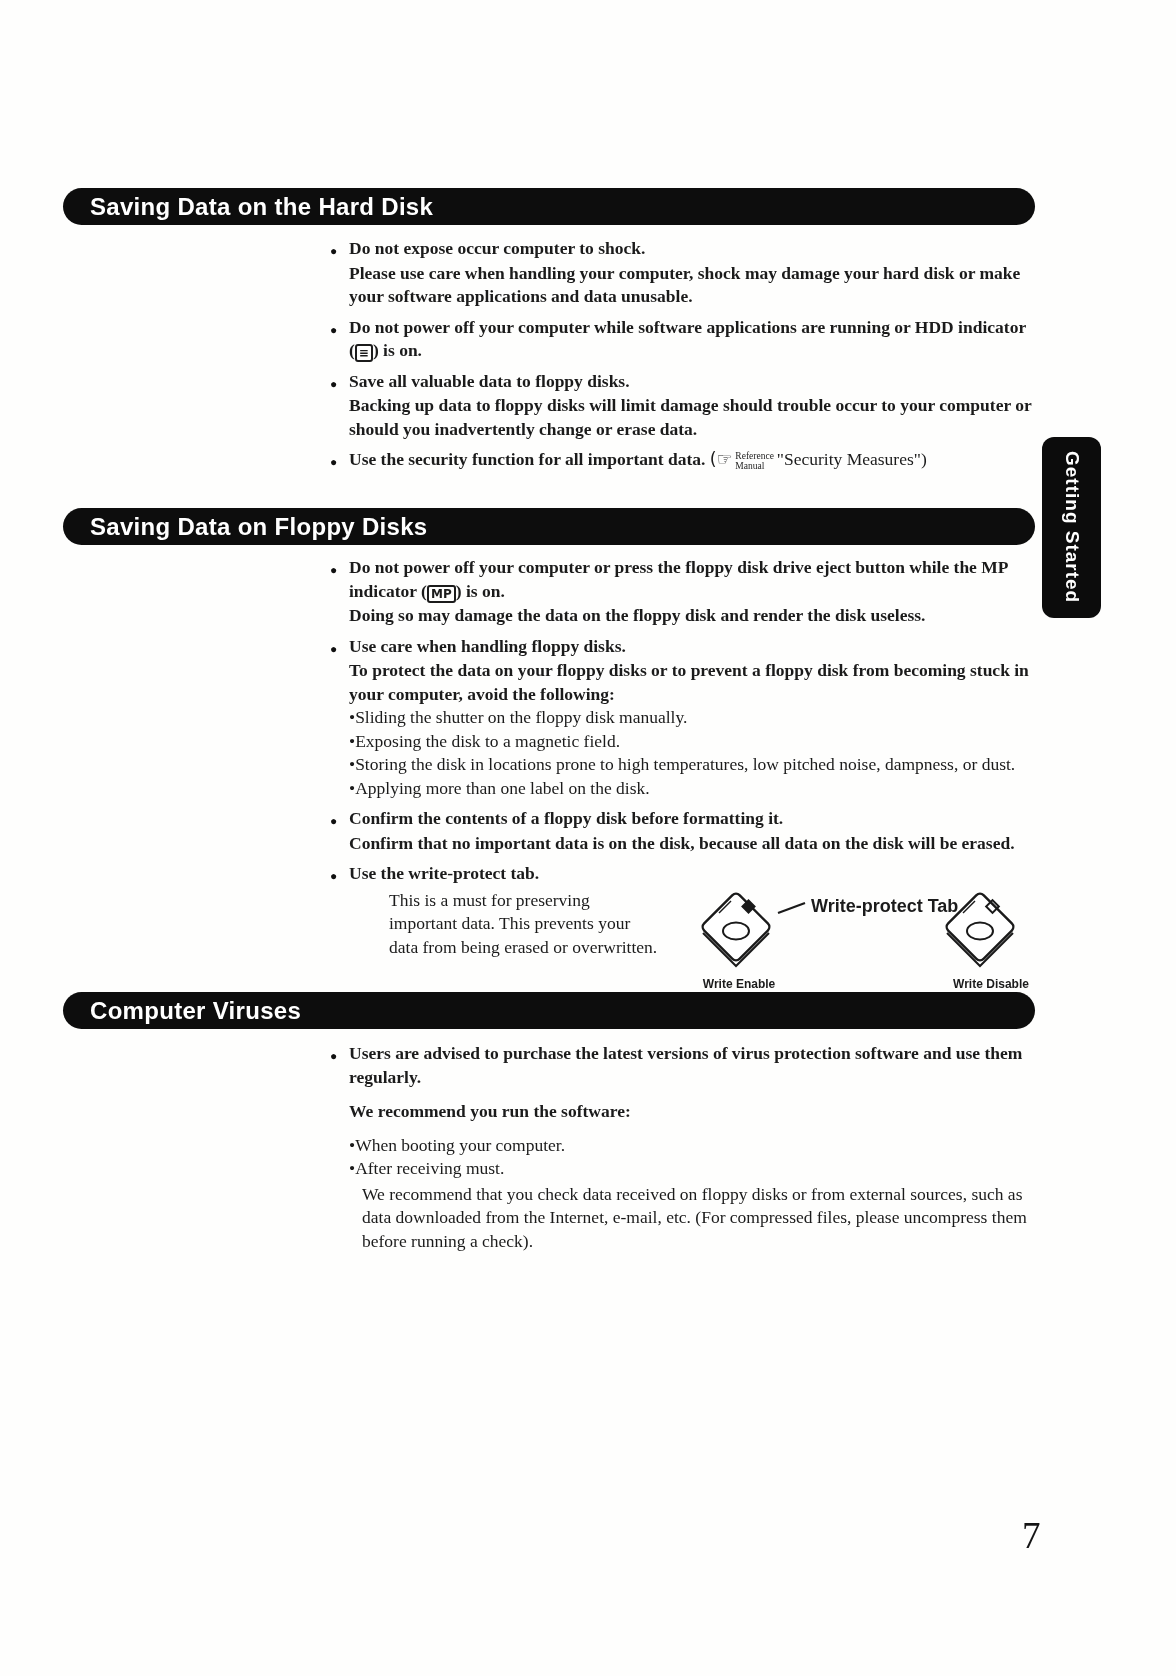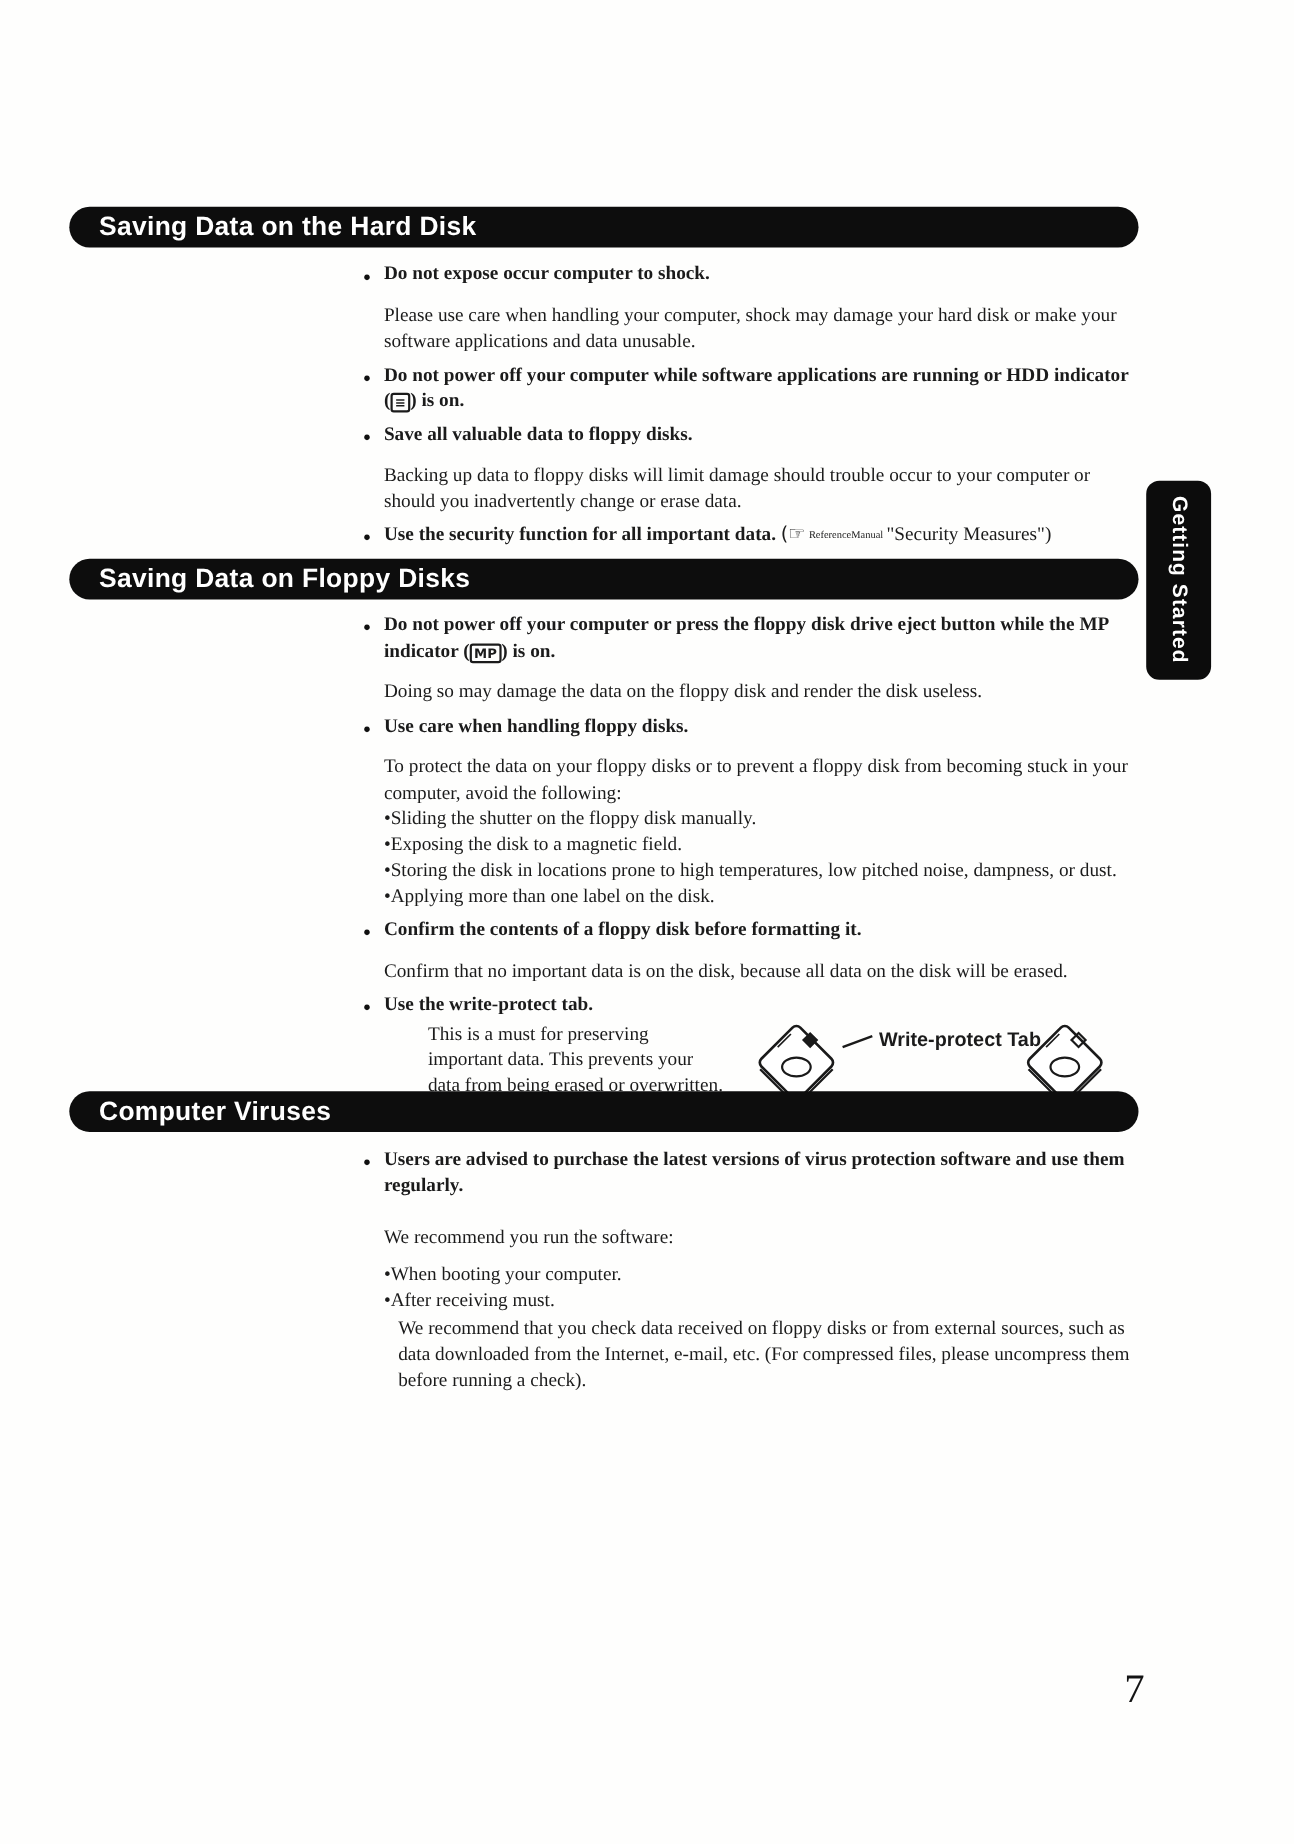--- a/index.html
+++ b/index.html
@@ -41,46 +41,47 @@
   .bullet { display: flex; margin-bottom: 7px; }
   .marker {
     flex: 0 0 19px;
     font-size: 12px;
     padding-top: 3px;
     color: #101010;
   }
   .marker::before { content: "\25CF"; }
   .bcontent { flex: 1; }
   .btitle { font-weight: bold; }
-  .bbody { margin-top: 14px; }
+  .bbody { margin-top: 1px; font-weight: bold; }
   .sub-line { }
   .sub-line::before { content: "\2022 "; }
   .inline-icon-box {
     display: inline-block;
     font-family: "DejaVu Sans", sans-serif;
     font-size: 12px;
     line-height: 14px;
     border: 2px solid #1b1b1b;
     border-radius: 3px;
     padding: 0 2px;
     vertical-align: -1px;
     font-weight: bold;
   }
   .ref-note { font-weight: normal; white-space: nowrap; }
   .ref-pointer { font-family: "DejaVu Sans", sans-serif; }
   .ref-stack {
     display: inline-flex;
+    flex-direction: column;
     font-size: 9.5px;
     line-height: 10px;
     vertical-align: middle;
     margin: 0 3px;
   }
   .wp-row { display: flex; margin-top: 3px; }
   .wp-text { flex: 0 0 272px; margin-left: 40px; }
-  .wp-figure { position: relative; flex: 1; height: 116px; margin-left: 8px; }
+  .wp-figure { position: relative; flex: 1; height: 116px; margin-left: 20px; }
   .wp-disk { position: absolute; top: 0; }
   .wp-disk.enable { left: 8px; }
   .wp-disk.disable { left: 252px; }
   .wp-caption {
     position: absolute;
     top: 84px;
     width: 132px;
     text-align: center;
     font-family: "Liberation Sans", sans-serif;
     font-weight: bold;

